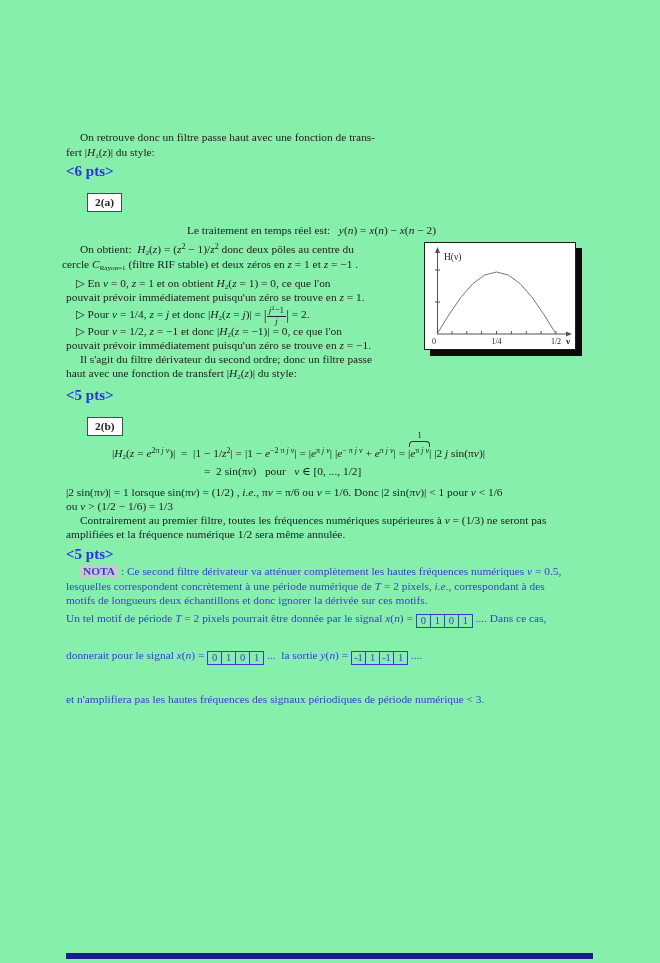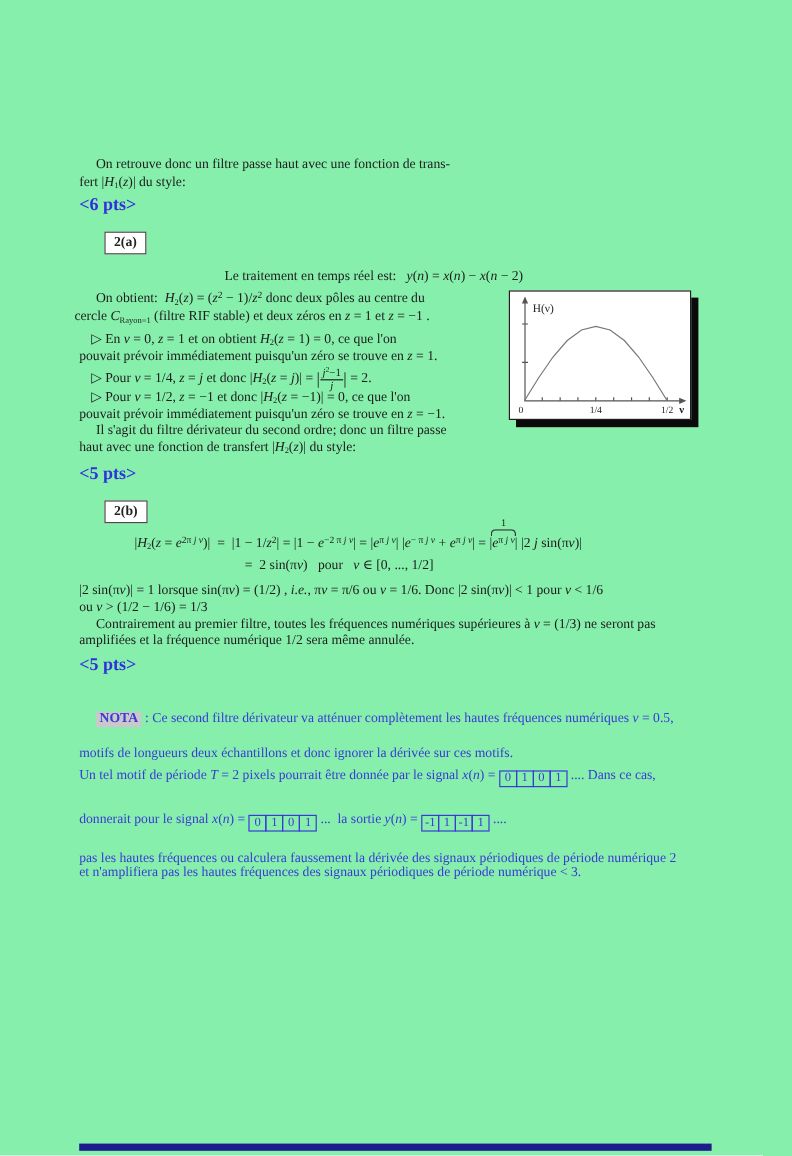--- a/index.html
+++ b/index.html
@@ -1,19 +1,19 @@
 <!DOCTYPE html>
 <html lang="fr"><head>
 <meta charset="utf-8">
 <style>
   html,body{margin:0;padding:0;background:#ffffff;}
   .page{position:relative;width:660px;height:963px;background:#86efac;overflow:hidden;
         font-family:"Liberation Serif","DejaVu Serif",serif;font-size:11.4px;color:#1c1c1c;}
   .line{position:absolute;white-space:nowrap;line-height:1.15;}
-  .blue{color:#3a3ad6;margin-top:28px;}
+  .blue{color:#3a3ad6;}
   .pts{position:absolute;white-space:nowrap;font-weight:bold;color:#3030dd;font-size:15px;}
   .secbox{position:absolute;border:1px solid #4a4a4a;padding:2px 7px 3px;font-weight:bold;
           font-size:11.4px;color:#222;background:#fff;}
   sup{font-size:0.70em;vertical-align:0.45em;line-height:0;}
   sub{font-size:0.62em;vertical-align:-0.25em;line-height:0;}
   i{font-style:italic;}
   .frac{display:inline-block;vertical-align:-0.65em;text-align:center;font-size:0.80em;line-height:1.08;}
   .frac .nu{display:block;border-bottom:1px solid #222;padding:0 2px;}
   .frac .de{display:block;}
   .bigbar{font-size:1.25em;vertical-align:-0.12em;}
@@ -103,27 +103,27 @@
   <div class="line" style="left:66px;top:486px">|2 sin(π<i>ν</i>)| = 1 lorsque sin(π<i>ν</i>) = (1/2) , <i>i.e.</i>, π<i>ν</i> = π/6 ou <i>ν</i> = 1/6. Donc |2 sin(π<i>ν</i>)| &lt; 1 pour <i>ν</i> &lt; 1/6</div>
   <div class="line" style="left:66px;top:500px">ou <i>ν</i> &gt; (1/2 − 1/6) = 1/3</div>
   <div class="line" style="left:80px;top:514px">Contrairement au premier filtre, toutes les fréquences numériques supérieures à <i>ν</i> = (1/3) ne seront pas</div>
   <div class="line" style="left:66px;top:528px">amplifiées et la fréquence numérique 1/2 sera même annulée.</div>
 
   <div class="pts" style="left:66px;top:546px">&lt;5 pts&gt;</div>
 
   <div class="line blue" style="left:80px;top:565px">
     <span class="badge">NOTA</span><span> : Ce second filtre dérivateur va atténuer complètement les hautes fréquences numériques <i>ν</i> = 0.5,</span>
   </div>
+  <div class="line blue" style="left:66px;top:580px">lesquelles correspondent concrètement à une période numérique de <i>T</i> = 2 pixels, <i>i.e.</i>, correspondant à des</div>
   <div class="line blue" style="left:66px;top:594px">motifs de longueurs deux échantillons et donc ignorer la dérivée sur ces motifs.</div>
 
   <div class="line blue" style="left:66px;top:612px">
     <span>Un tel motif de période <i>T</i> = 2 pixels pourrait être donnée par le signal <i>x</i>(<i>n</i>) = </span><span class="boxseq"><span class="cell">0</span><span class="cell">1</span><span class="cell">0</span><span class="cell">1</span></span><span>&nbsp;.... Dans ce cas,</span>
   </div>
   <div class="line blue" style="left:66px;top:649px">
     <span>donnerait pour le signal <i>x</i>(<i>n</i>) = </span><span class="boxseq"><span class="cell">0</span><span class="cell">1</span><span class="cell">0</span><span class="cell">1</span></span><span>&nbsp;...&nbsp; la sortie <i>y</i>(<i>n</i>) = </span><span class="boxseq"><span class="cell">-1</span><span class="cell">1</span><span class="cell">-1</span><span class="cell">1</span></span><span>&nbsp;....</span>
   </div>
 
-  <div class="line blue" style="left:66px;top:681px">pas les hautes fréquences ou calculera faussement la dérivée des signaux périodiques de période numérique 2</div>
   <div class="line blue" style="left:66px;top:693px">et n'amplifiera pas les hautes fréquences des signaux périodiques de période numérique &lt; 3.</div>
 
   <div class="footer-bar"></div>
 
 </div>
 
 </body></html>

